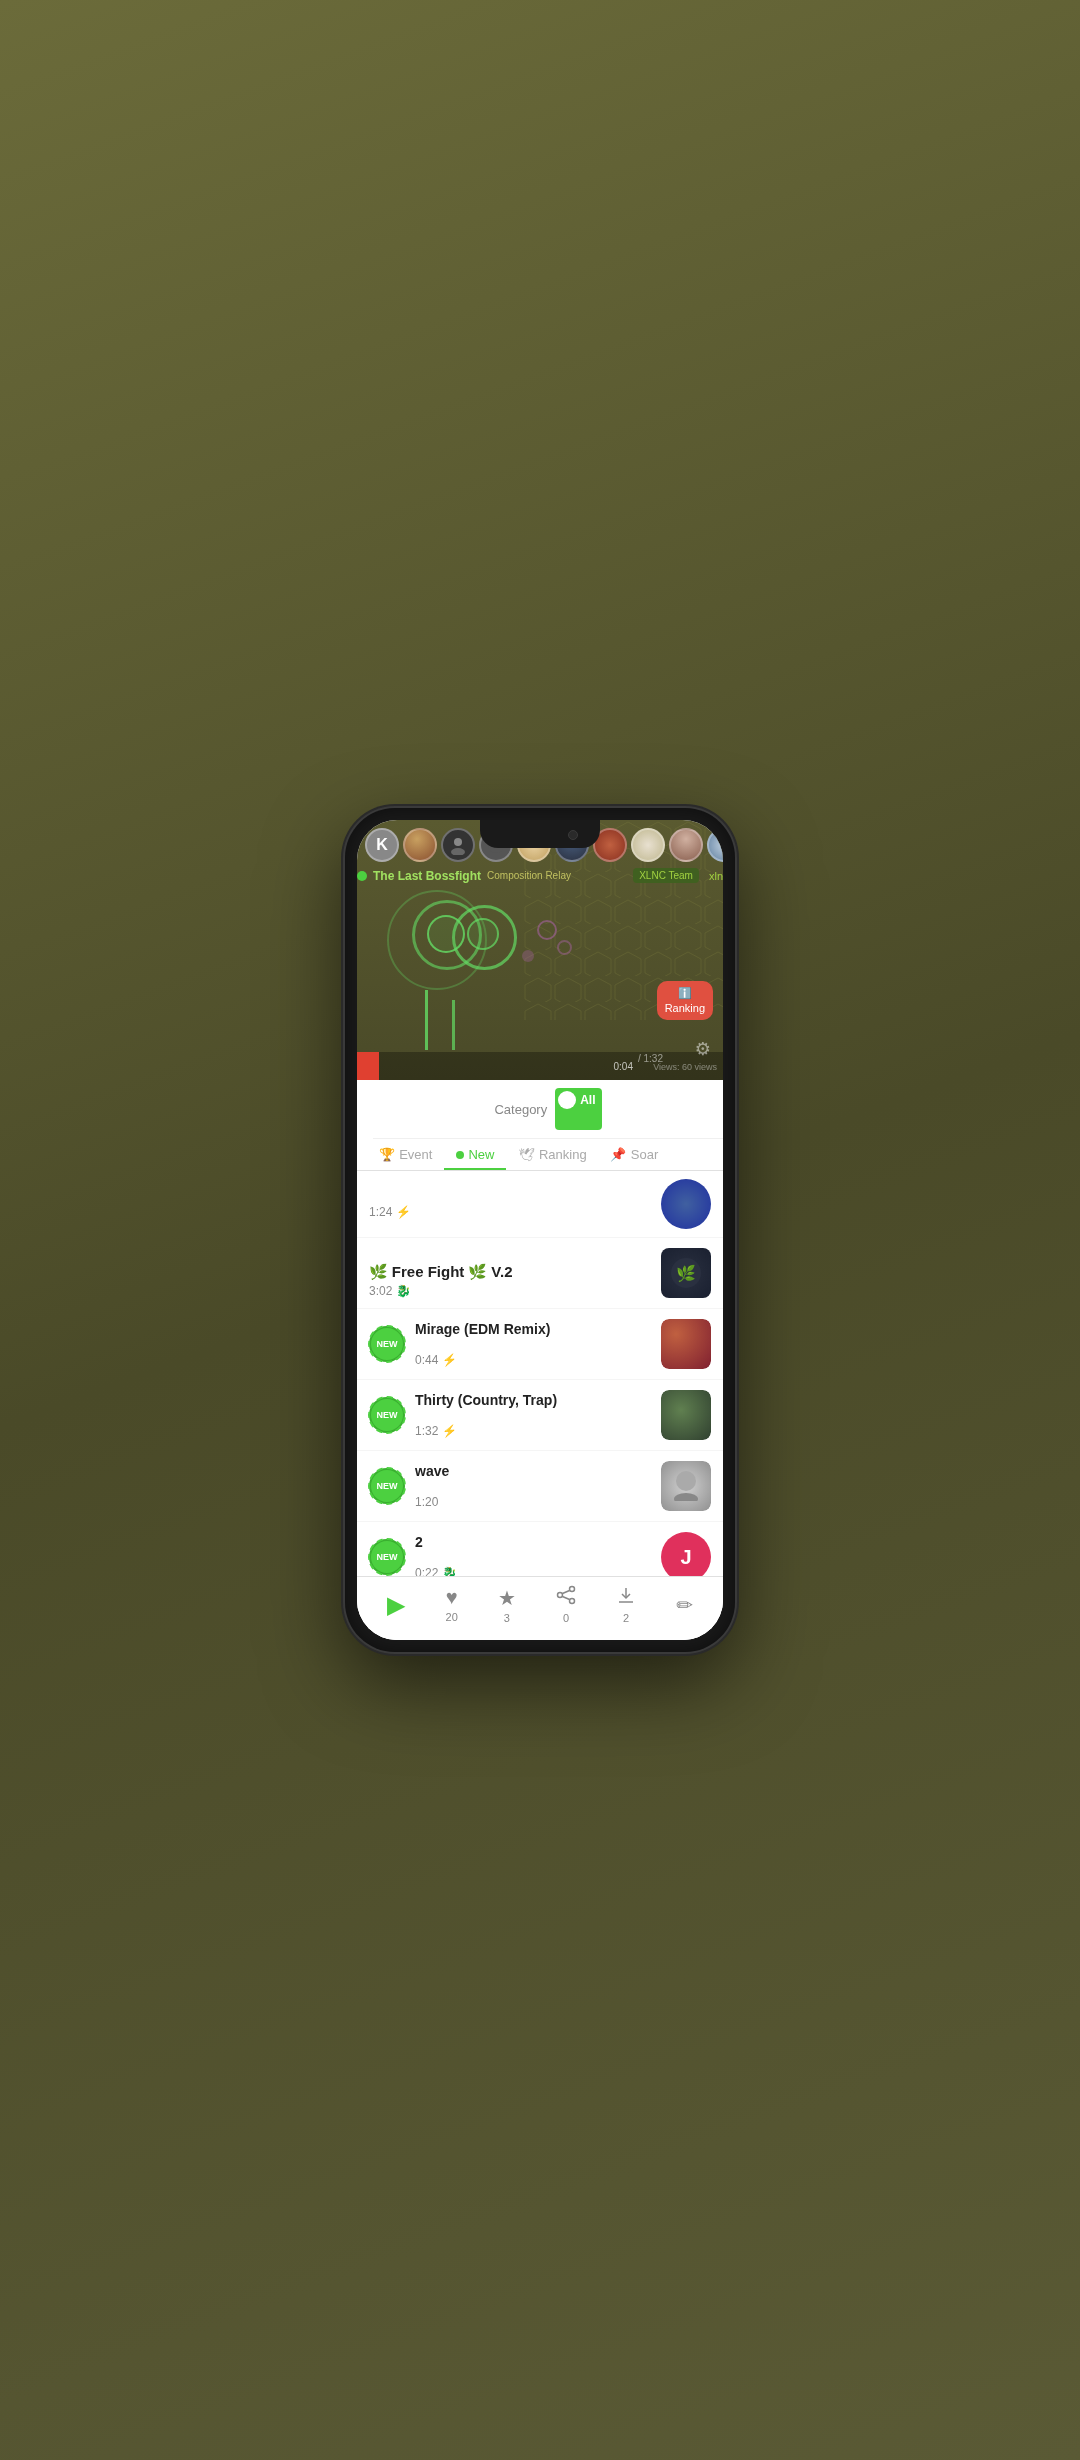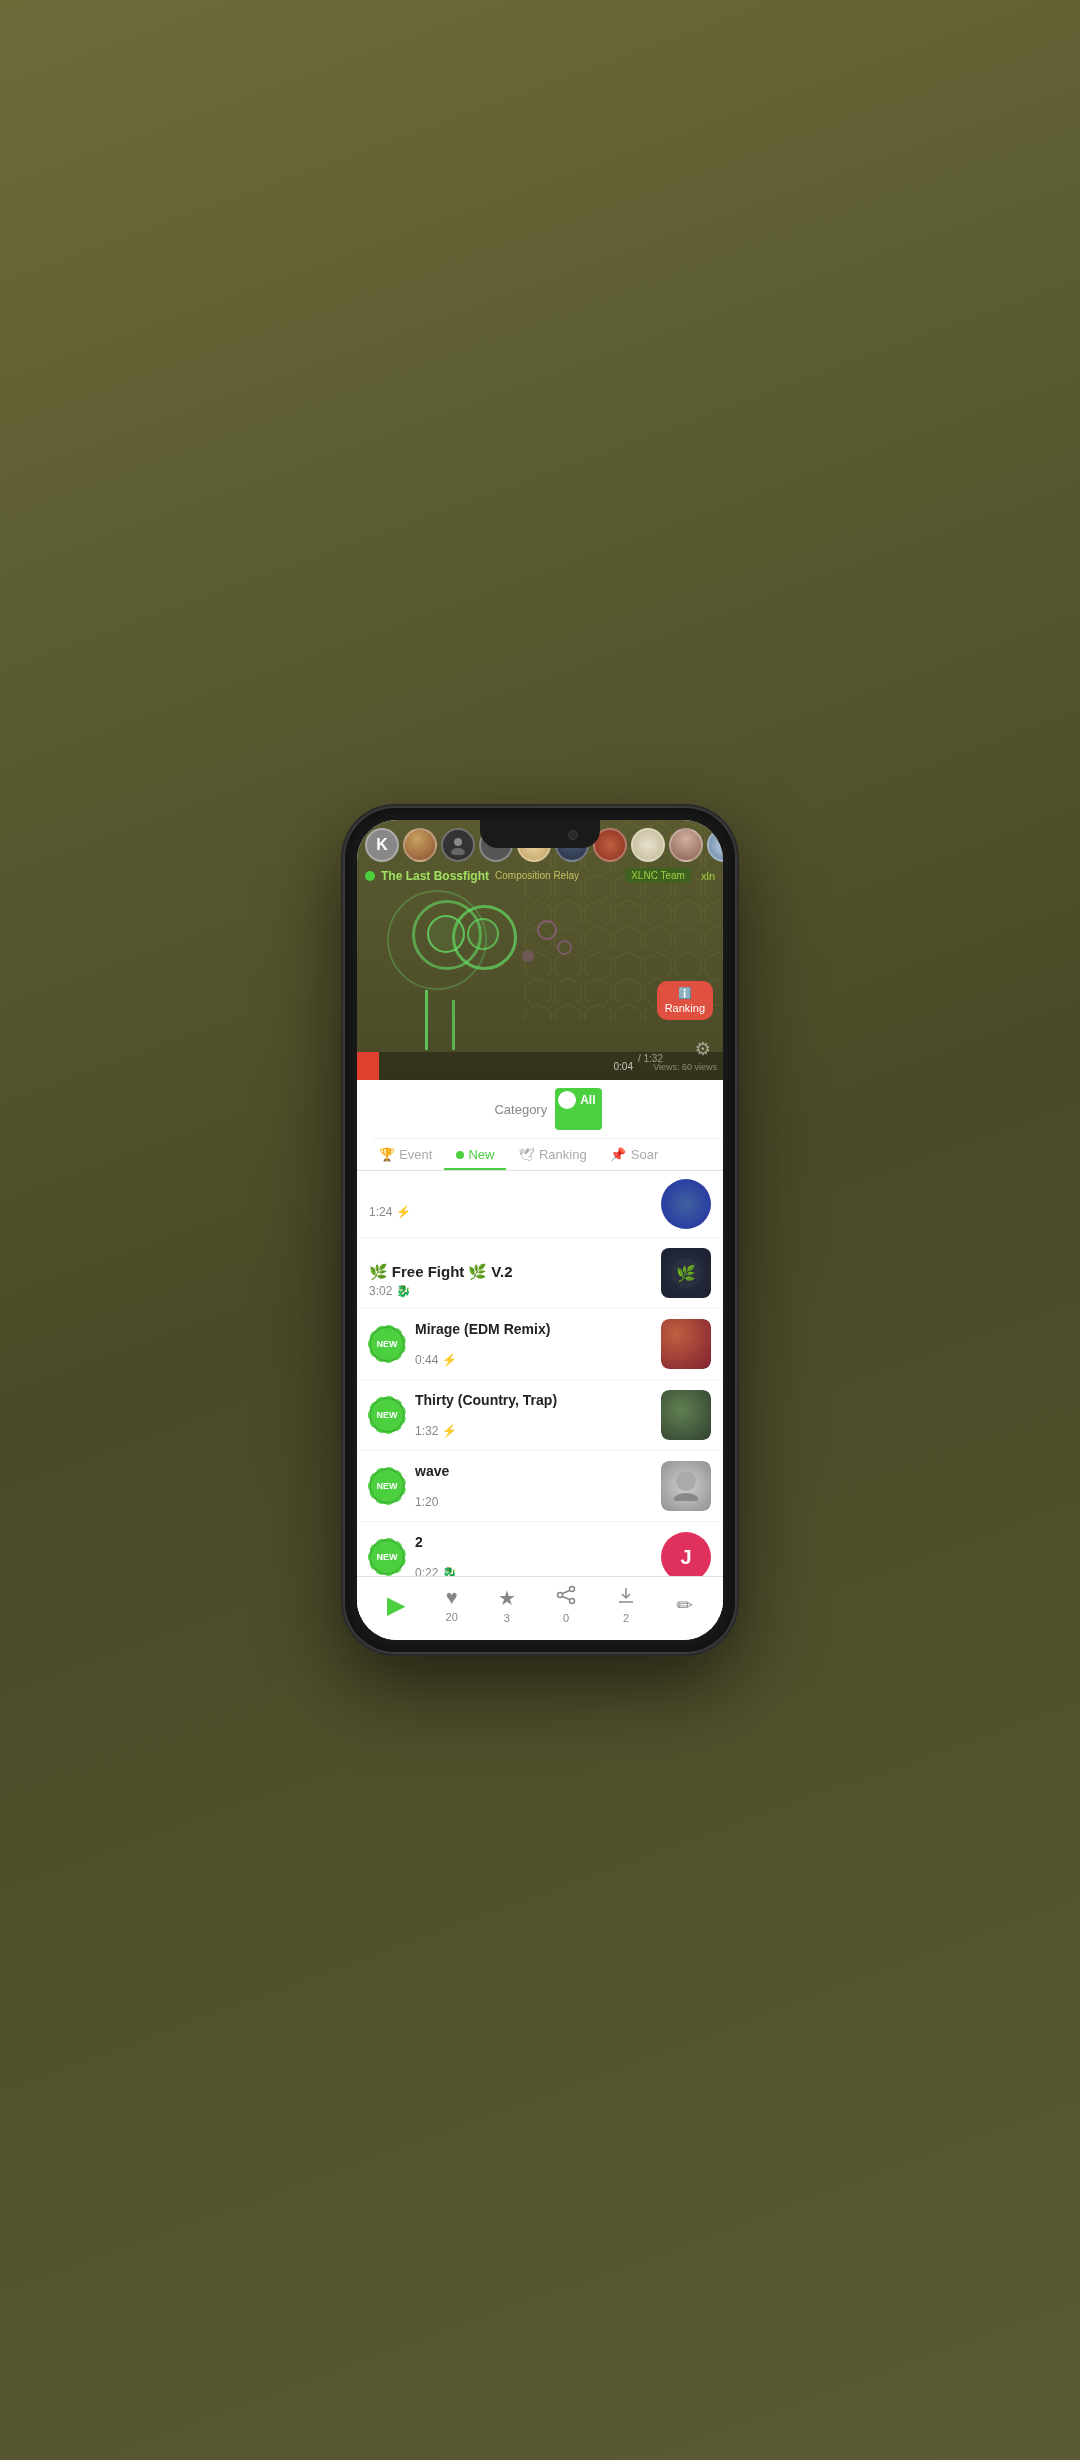--- a/index.html
+++ b/index.html
@@ -95,21 +95,21 @@
     .avatar.a4 { background: radial-gradient(circle at 50% 50%, #e8d0a0, #c0a060); }
     .avatar.a5 { background: radial-gradient(circle at 50% 30%, #4a6080, #2a3040); }
     .avatar.a6 { background: radial-gradient(circle at 50% 50%, #c06040, #8a3020); }
     .avatar.a7 { background: radial-gradient(circle at 50% 50%, #e8e0d0, #c0b890); }
     .avatar.a8 { background: radial-gradient(circle at 50% 30%, #d0b0a0, #8a6050); }
     .avatar.a9 { background: radial-gradient(circle at 50% 50%, #c0d0e0, #6080a0); }
     
     .song-info-bar {
       display: flex;
       align-items: center;
-      padding: 2px 8px;
+      padding: 2px 0;
       gap: 6px;
       position: relative;
       z-index: 2;
     }
     .green-dot {
       width: 10px;
       height: 10px;
       border-radius: 50%;
       background: #4cd040;
       flex-shrink: 0;

